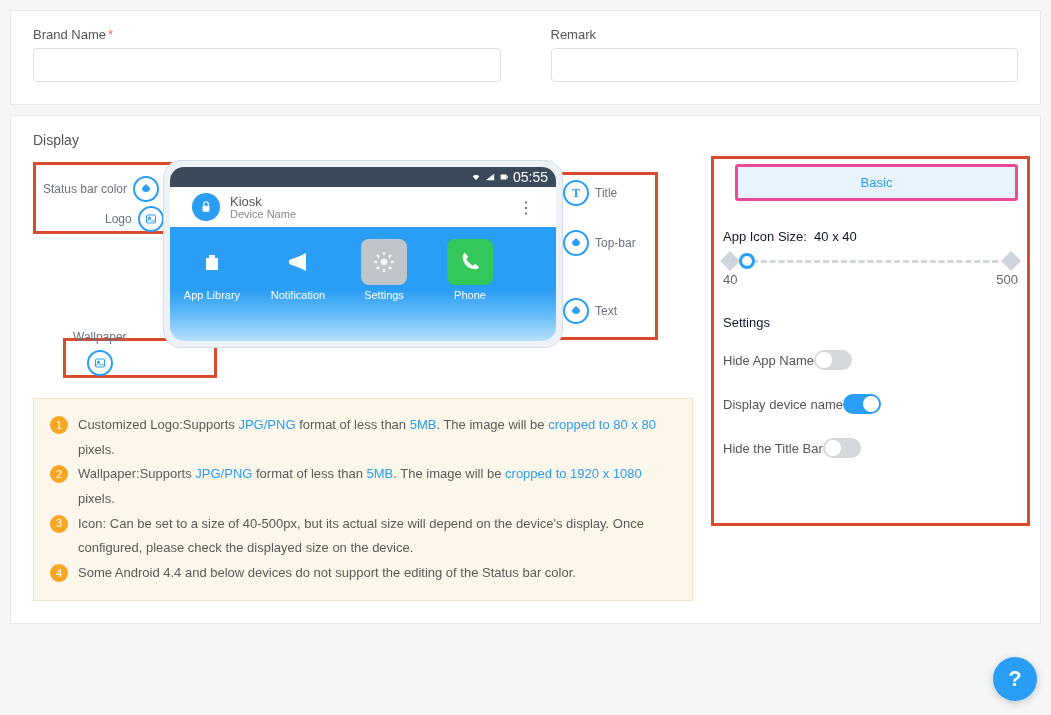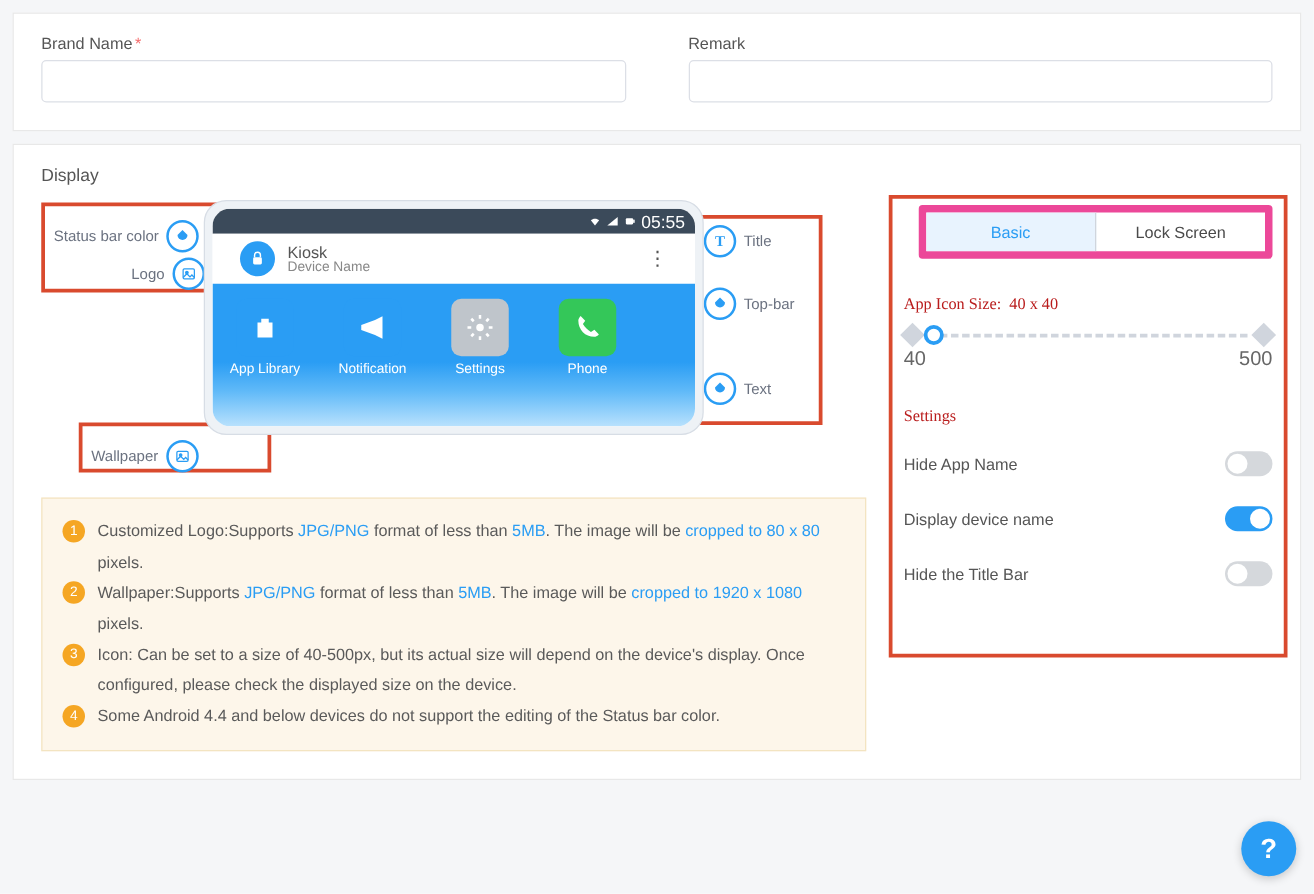--- a/index.html
+++ b/index.html
@@ -127,51 +127,51 @@
     flex-shrink:0; margin-top:3px;
   }
   .link { color:#2a9df4; }
 
   
   .settings-col {
     flex:1;
     margin-top:4px;
     position:relative;
   }
-  .tab-bar { display:flex; border:6px solid #ec4899; border-radius:3px; overflow:hidden;margin-left:12px; }
+  .tab-bar { display:flex; border:3px solid #ec4899; border-radius:3px; overflow:hidden;margin-left:12px; }
   .tab-bar .tab { flex:1; text-align:center; padding:8px 0; font-size:13px; cursor:pointer; }
   .tab-bar .tab.active { background:#e8f3fe; color:#2a9df4; }
   .tab-bar .tab:not(:last-child){ border-right:1px solid #d0d5dd; }
 
   .sect { margin-top:28px; }
-  .sect-title { font-size:13px; color:#b91c1c; margin-bottom:8px;font-family:Liberation Serif, serif; }
+  .sect-title { font-size:13px; color:#0f172a; margin-bottom:8px; }
   .slider-row {
     position:relative; height:10px;
     display:flex; align-items:center;
     margin:12px 0 6px 0;
   }
   .slider-track {
     flex:1; height:0;
     border-top:3px dashed #d0d5dd;
     margin:0 6px;
   }
   .slider-cap {
     width:14px; height:14px;
     transform:rotate(45deg);
     background:#d0d5dd;
   }
   .slider-thumb {
     position:absolute; left:16px; top:-3px;
     width:16px; height:16px; border-radius:50%;
     background:#fff; border:3px solid #2a9df4;
   }
-  .slider-labels { display:flex; justify-content:space-between; font-size:16px; color:#666; }
+  .slider-labels { display:flex; justify-content:space-between; font-size:13px; color:#666; }
 
   .setting-line {
-    display:flex; justify-content:space-between; align-items:center;
+    display:flex; align-items:center;
     padding:12px 0;
     font-size:13px; color:#555;
   }
   .toggle {
     width:38px; height:20px; border-radius:10px; position:relative;
     background:#d5d8dc;
   }
   .toggle::after{
     content:""; position:absolute; top:2px; left:2px;
     width:16px; height:16px; border-radius:50%; background:#fff;
@@ -230,21 +230,21 @@
         <div class="anno" style="left:72px; top:46px;">
           <span class="anno-label">Logo</span>
           <span class="anno-badge">
             <svg width="12" height="12" viewBox="0 0 24 24" fill="none" stroke="#2a9df4" stroke-width="2">
                 <rect x="3" y="4" width="18" height="16" rx="2"></rect>
                 <circle cx="9" cy="10" r="2" fill="#2a9df4"></circle>
                 <path d="M3 18 L9 12 L14 17 L17 14 L21 18" fill="none"></path>
               </svg>
           </span>
         </div>
-        <div class="anno" style="left:40px; top:192px;">
+        <div class="anno" style="left:40px; top:170px;flex-direction:column;">
           <span class="anno-label">Wallpaper</span>
           <span class="anno-badge">
             <svg width="12" height="12" viewBox="0 0 24 24" fill="none" stroke="#2a9df4" stroke-width="2">
                 <rect x="3" y="4" width="18" height="16" rx="2"></rect>
                 <circle cx="9" cy="10" r="2" fill="#2a9df4"></circle>
                 <path d="M3 18 L9 12 L14 17 L17 14 L21 18" fill="none"></path>
               </svg>
           </span>
         </div>
 
@@ -358,21 +358,20 @@
           <div>Some Android 4.4 and below devices do not support the editing of the Status bar color.</div>
         </div>
       </div>
     </div>
 
     <div class="settings-col">
       <div class="redbox" style="left:-12px;top:-8px;right:-12px;height:370px;"></div>
 
       <div class="tab-bar">
         <div class="tab active">Basic</div>
-        <div class="tab">Lock Screen</div>
       </div>
 
       <div class="sect">
         <div class="sect-title">
           <span>App Icon Size:</span>&nbsp;&nbsp;<span>40 x 40</span>
         </div>
         <div class="slider-row">
           <div class="slider-cap"></div>
           <div class="slider-track"></div>
           <div class="slider-cap"></div>

